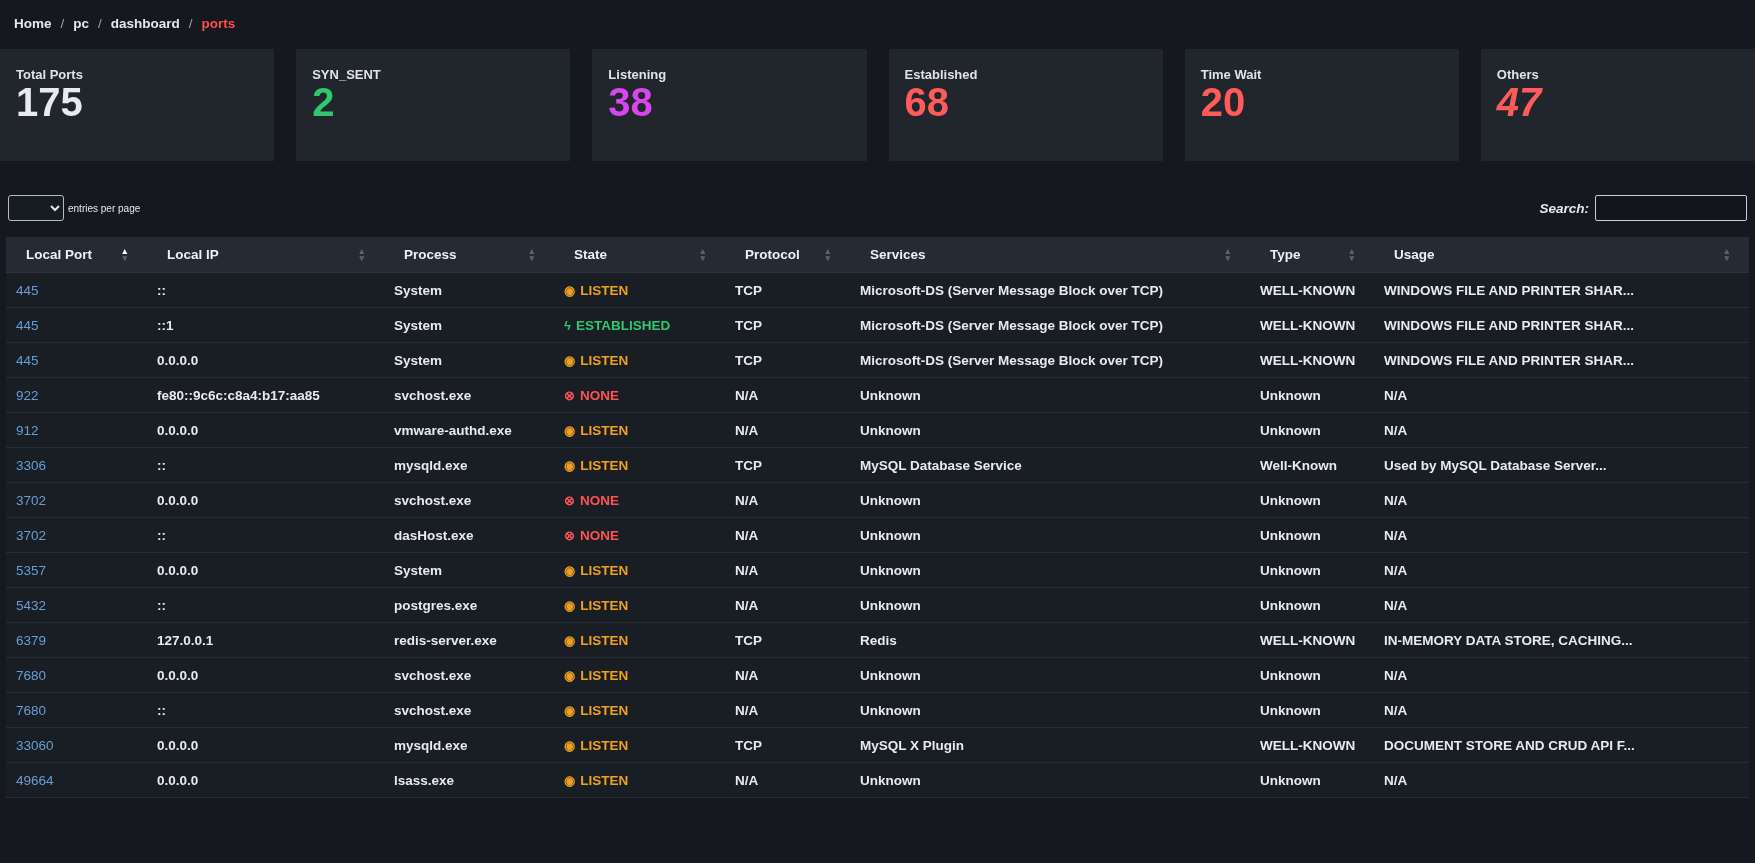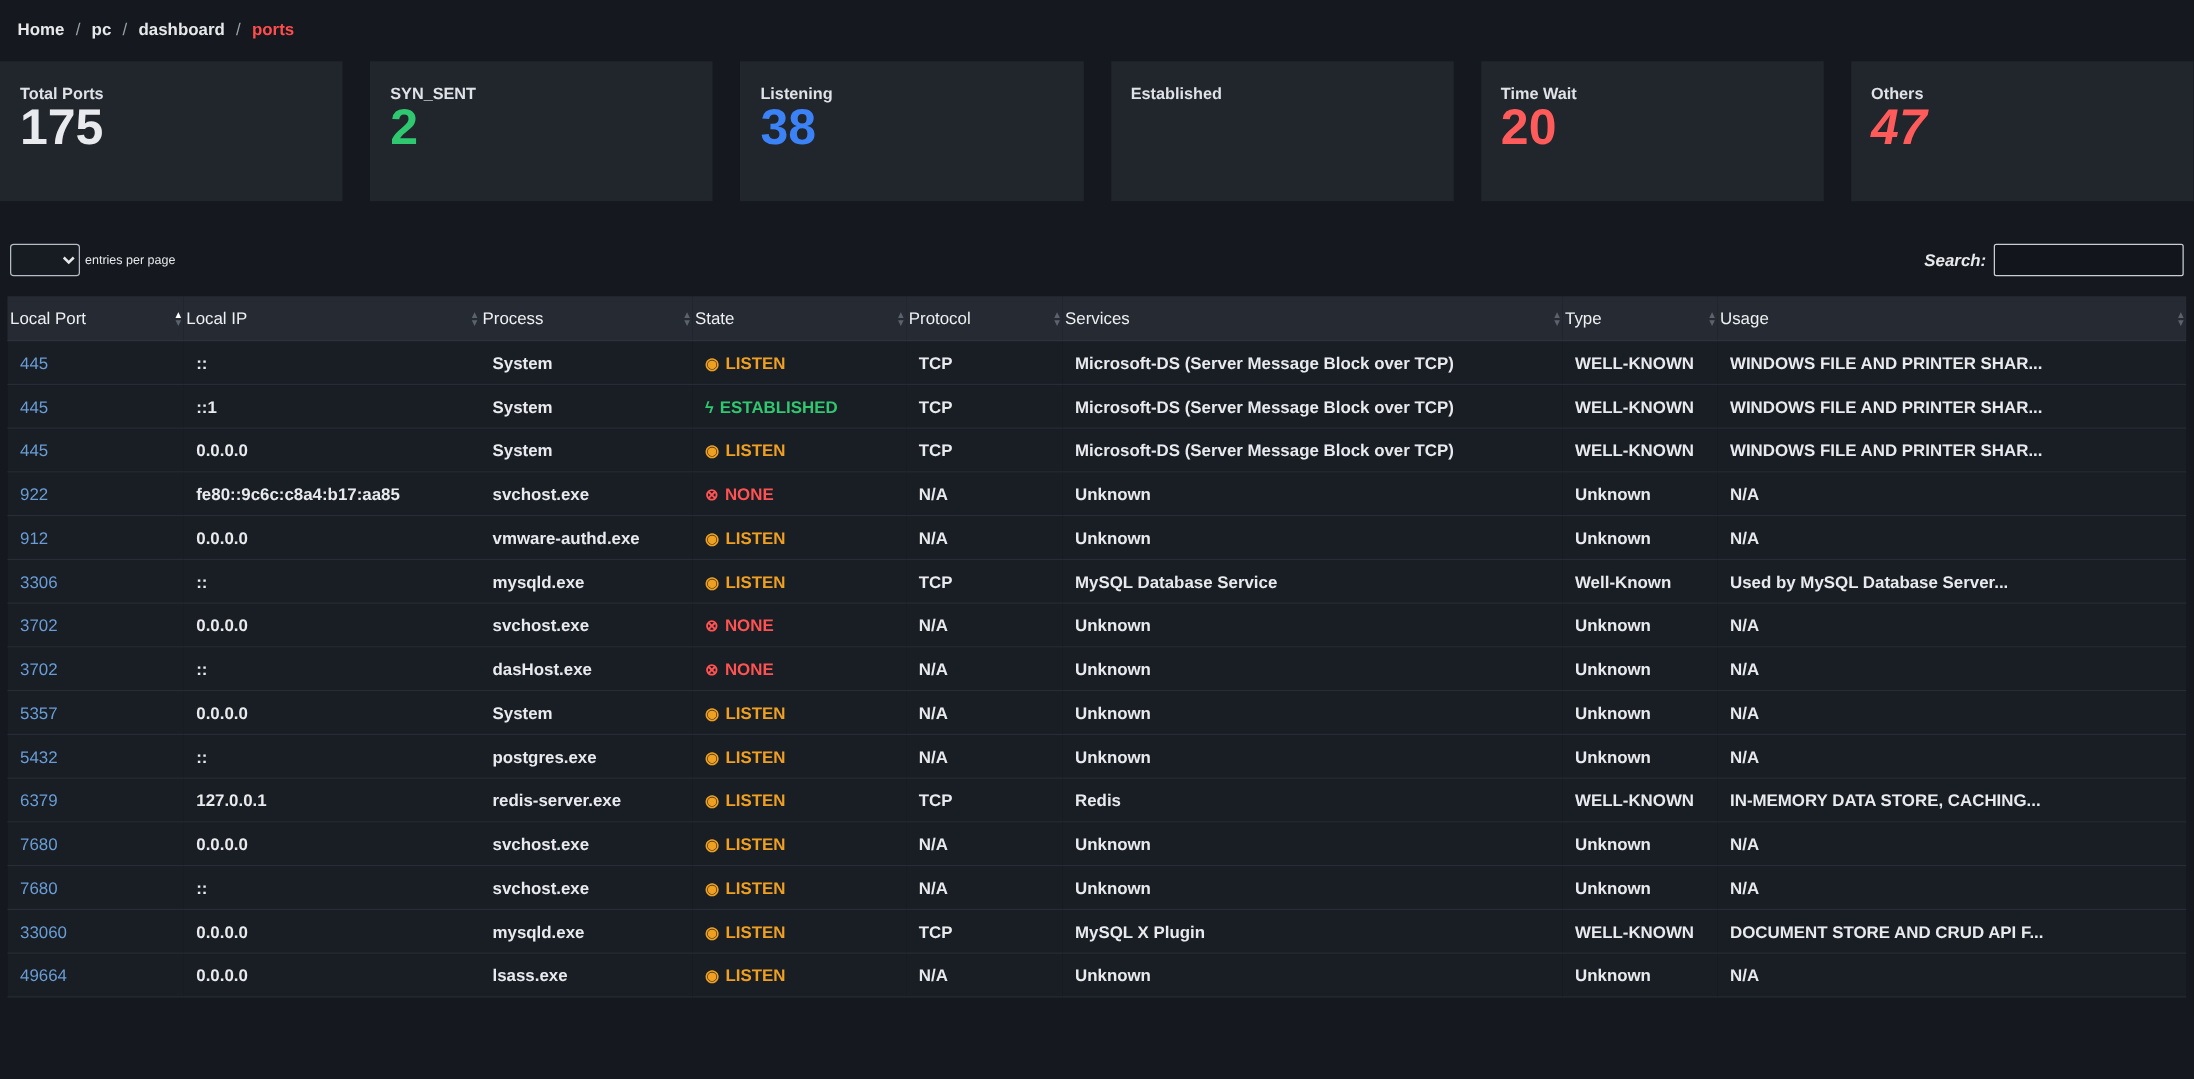--- a/index.html
+++ b/index.html
@@ -66,22 +66,22 @@
   .table-wrap { margin: 8px 6px 0 6px; }
   table {
     width: 100%;
     border-collapse: collapse;
     font-size: 13.5px;
     table-layout: fixed;
   }
   thead th {
     background: #262b33;
     text-align: left;
-    padding: 10px 2px;
-    font-weight: 400;
+    padding: 10px 20px;
+    font-weight: 700;
     color: #eef0f3;
     border-bottom: 1px solid #2d323c;
   }
   .th-inner { display: flex; align-items: center; justify-content: space-between; gap: 6px; }
   .sort-icons {
     display: inline-flex; flex-direction: column;
     font-size: 9px; line-height: 7px;
     color: #5c636d;
     flex: 0 0 auto;
   }
@@ -117,24 +117,25 @@
   <div class="card">
     <div class="card-label">Total Ports</div>
     <div class="stat-value" style="color: rgb(232, 234, 238);">175</div>
   </div>
   <div class="card">
     <div class="card-label">SYN_SENT</div>
     <div class="stat-value" style="color: rgb(47, 199, 111);">2</div>
   </div>
   <div class="card">
     <div class="card-label">Listening</div>
-    <div class="stat-value" style="color: #3b82f6;">38</div>
+    <div class="stat-value" style="color: #d946ef;">38</div>
   </div>
   <div class="card">
     <div class="card-label">Established</div>
+    <div class="stat-value" style="color: rgb(255, 91, 91);">68</div>
   </div>
   <div class="card">
     <div class="card-label">Time Wait</div>
     <div class="stat-value" style="color: rgb(255, 91, 91);">20</div>
   </div>
   <div class="card">
     <div class="card-label">Others</div>
     <div class="stat-value" style="color: rgb(255, 91, 91); font-style: italic;">47</div>
   </div>
 </div>

